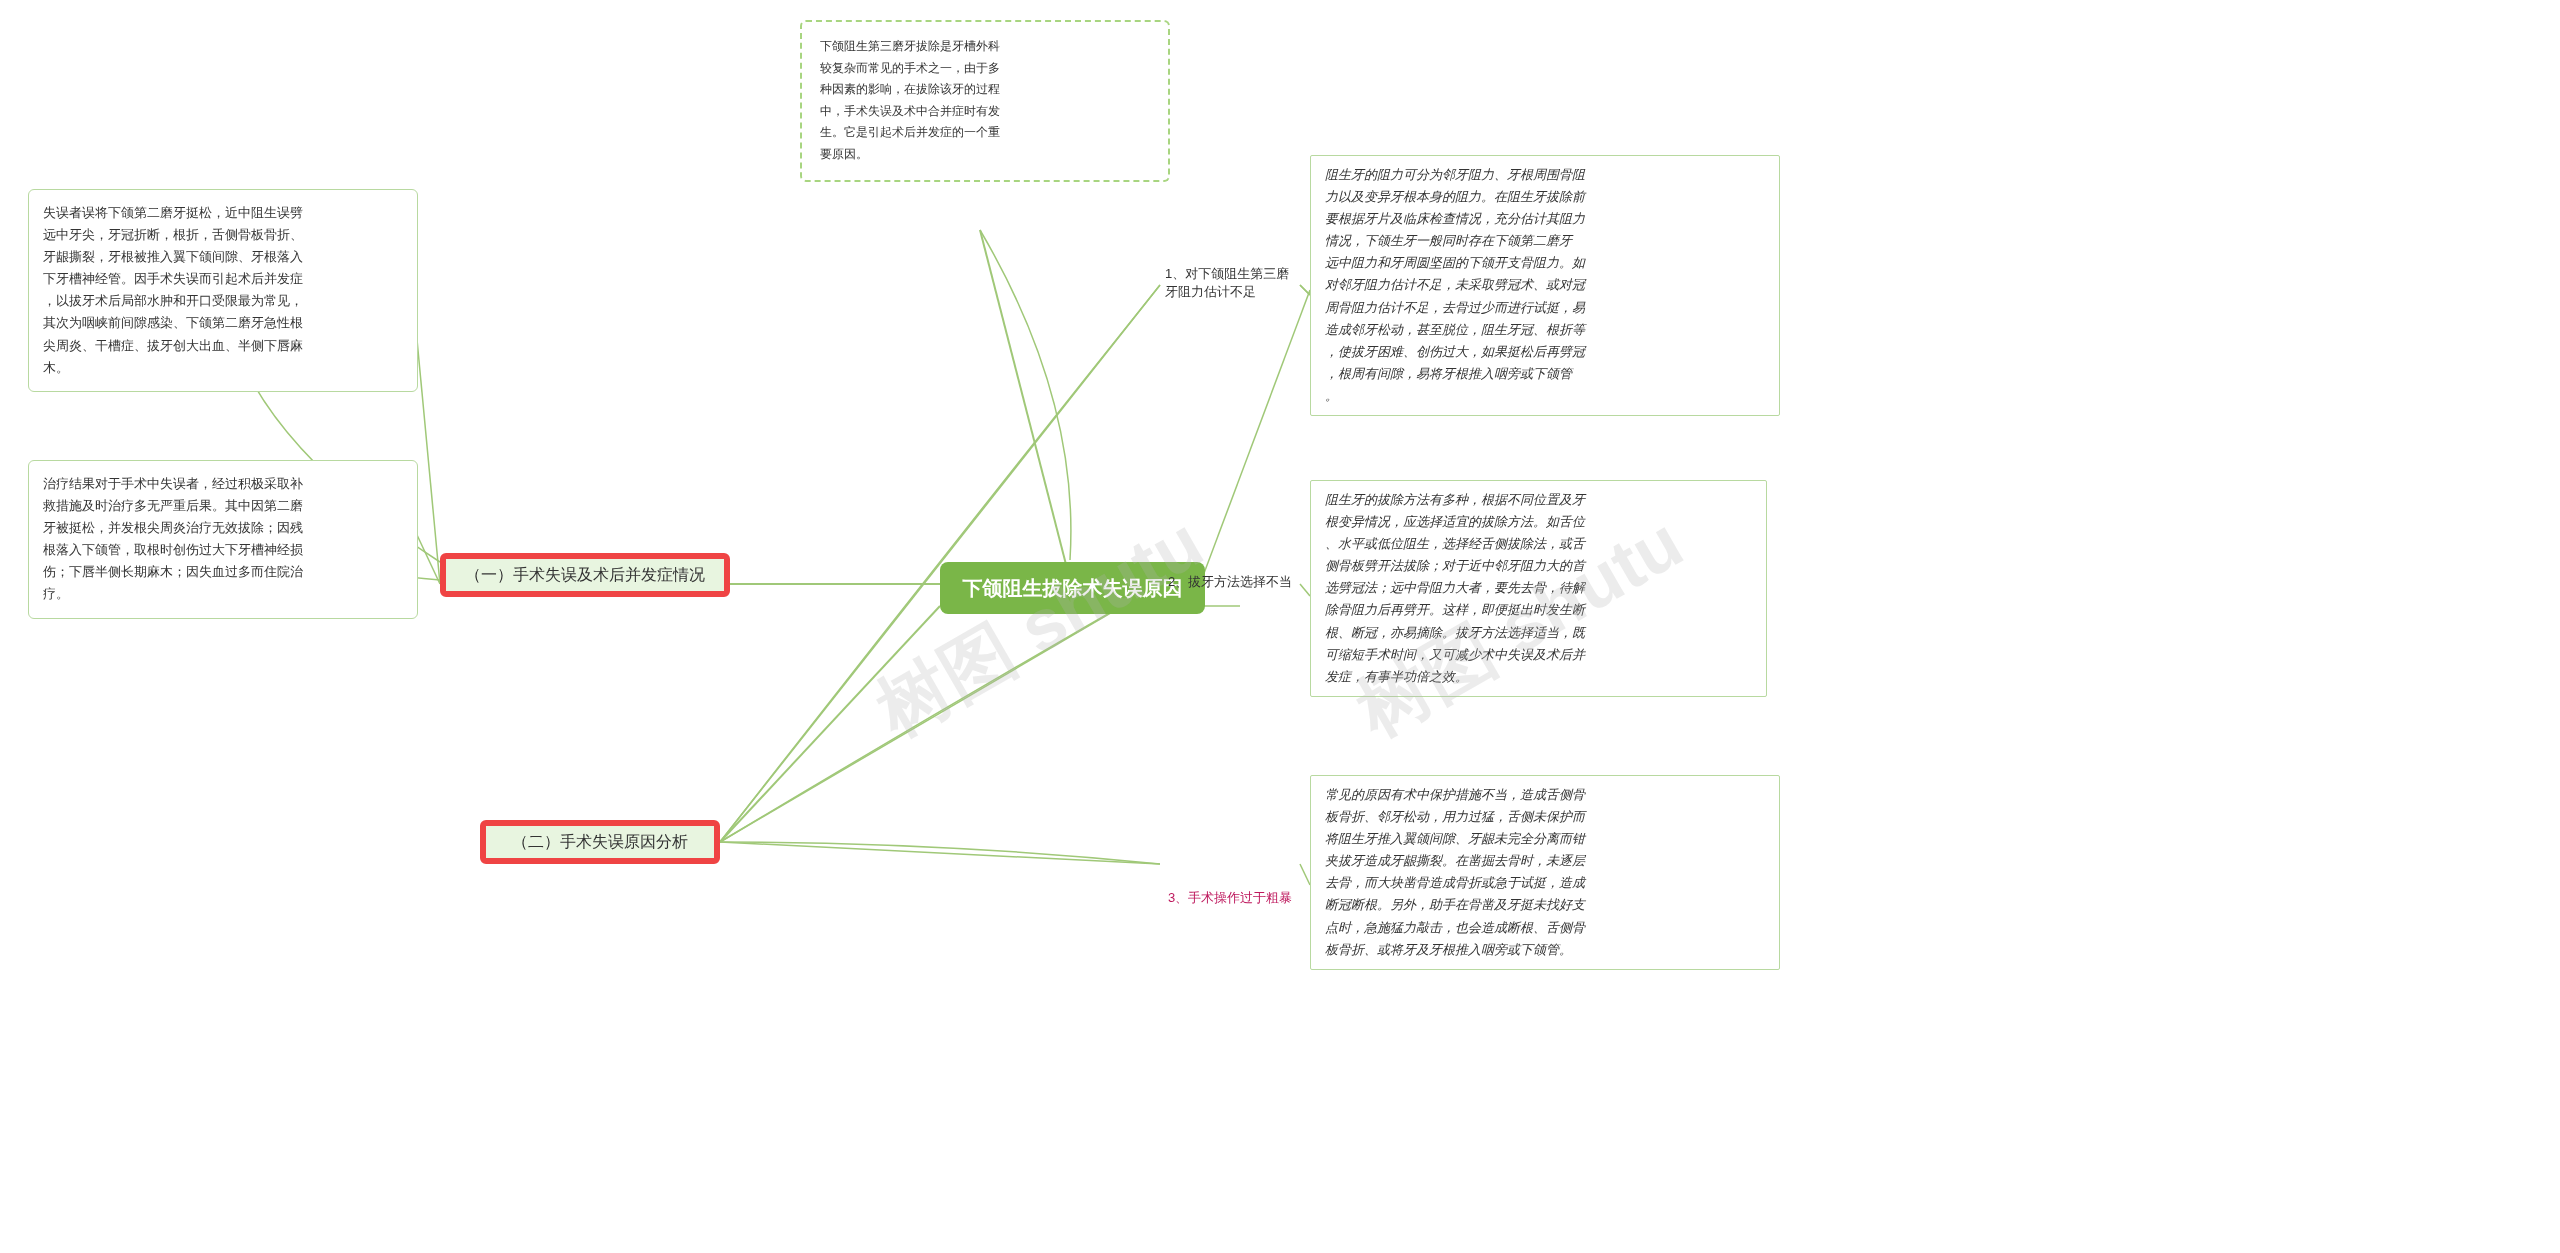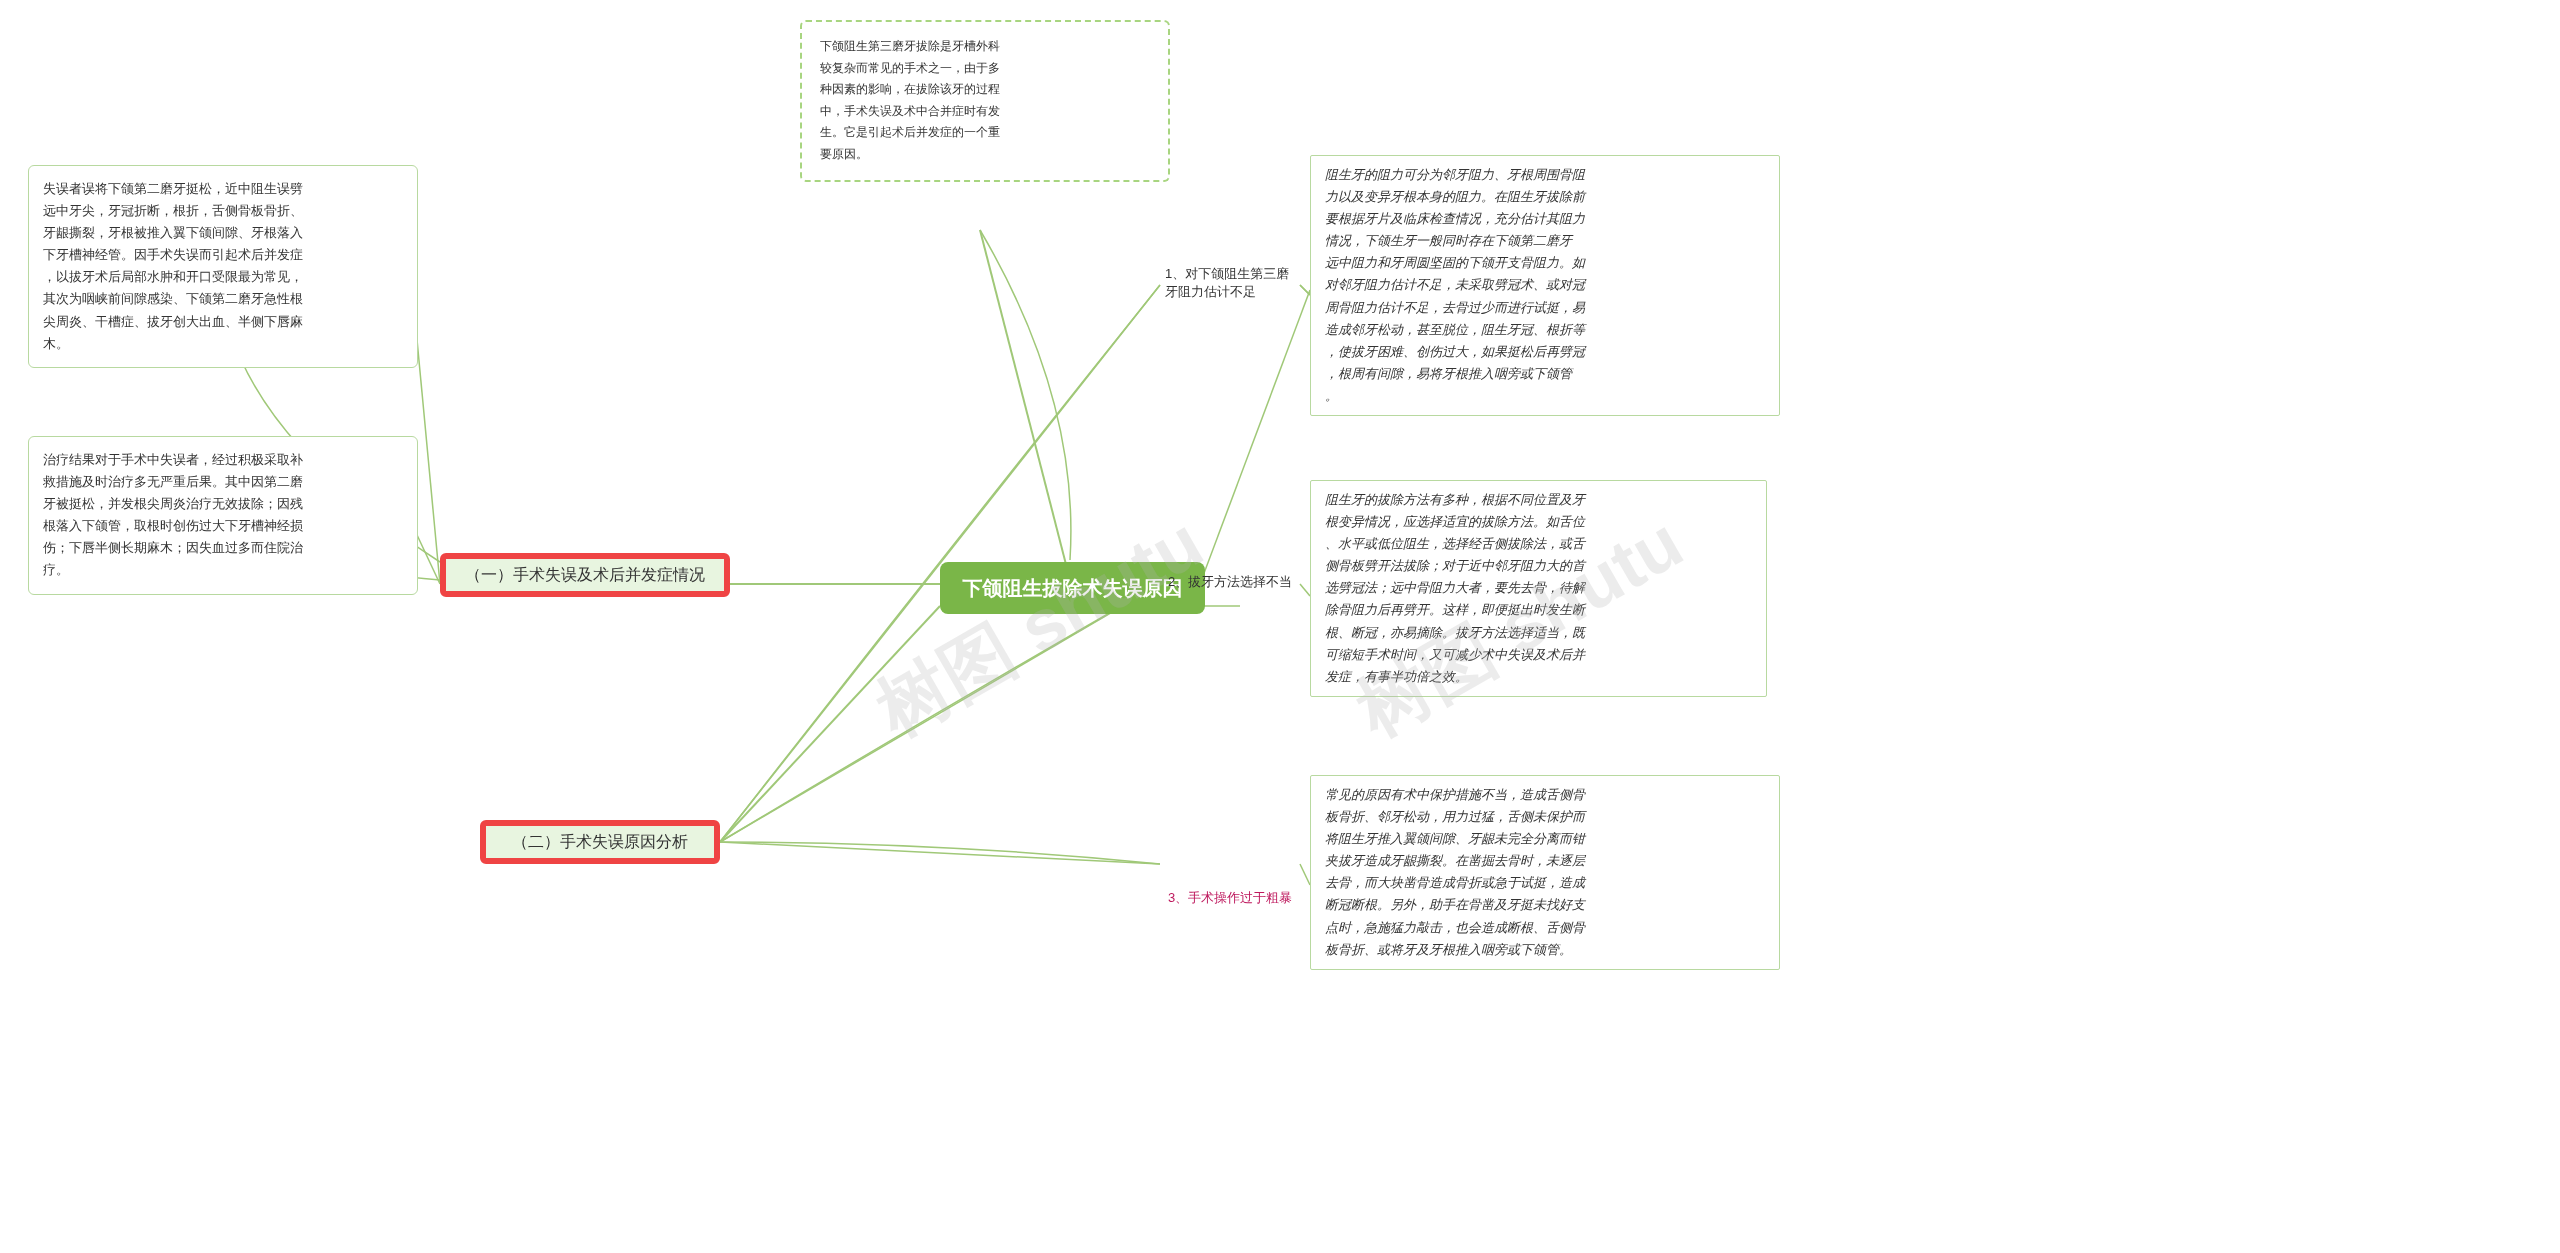--- a/index.html
+++ b/index.html
@@ -68,20 +68,21 @@
     
     .node-text {
       position: absolute;
       background: #fff;
       border: 1.5px solid #b8d9a0;
       border-radius: 6px;
       padding: 12px 14px;
       font-size: 13px;
       color: #333;
       line-height: 1.7;
+      margin-top: 24px;
     }
 
     
     .node-intro {
       position: absolute;
       background: #fff;
       border: 2px dashed #a8d580;
       border-radius: 6px;
       padding: 14px 18px;
       font-size: 12px;

